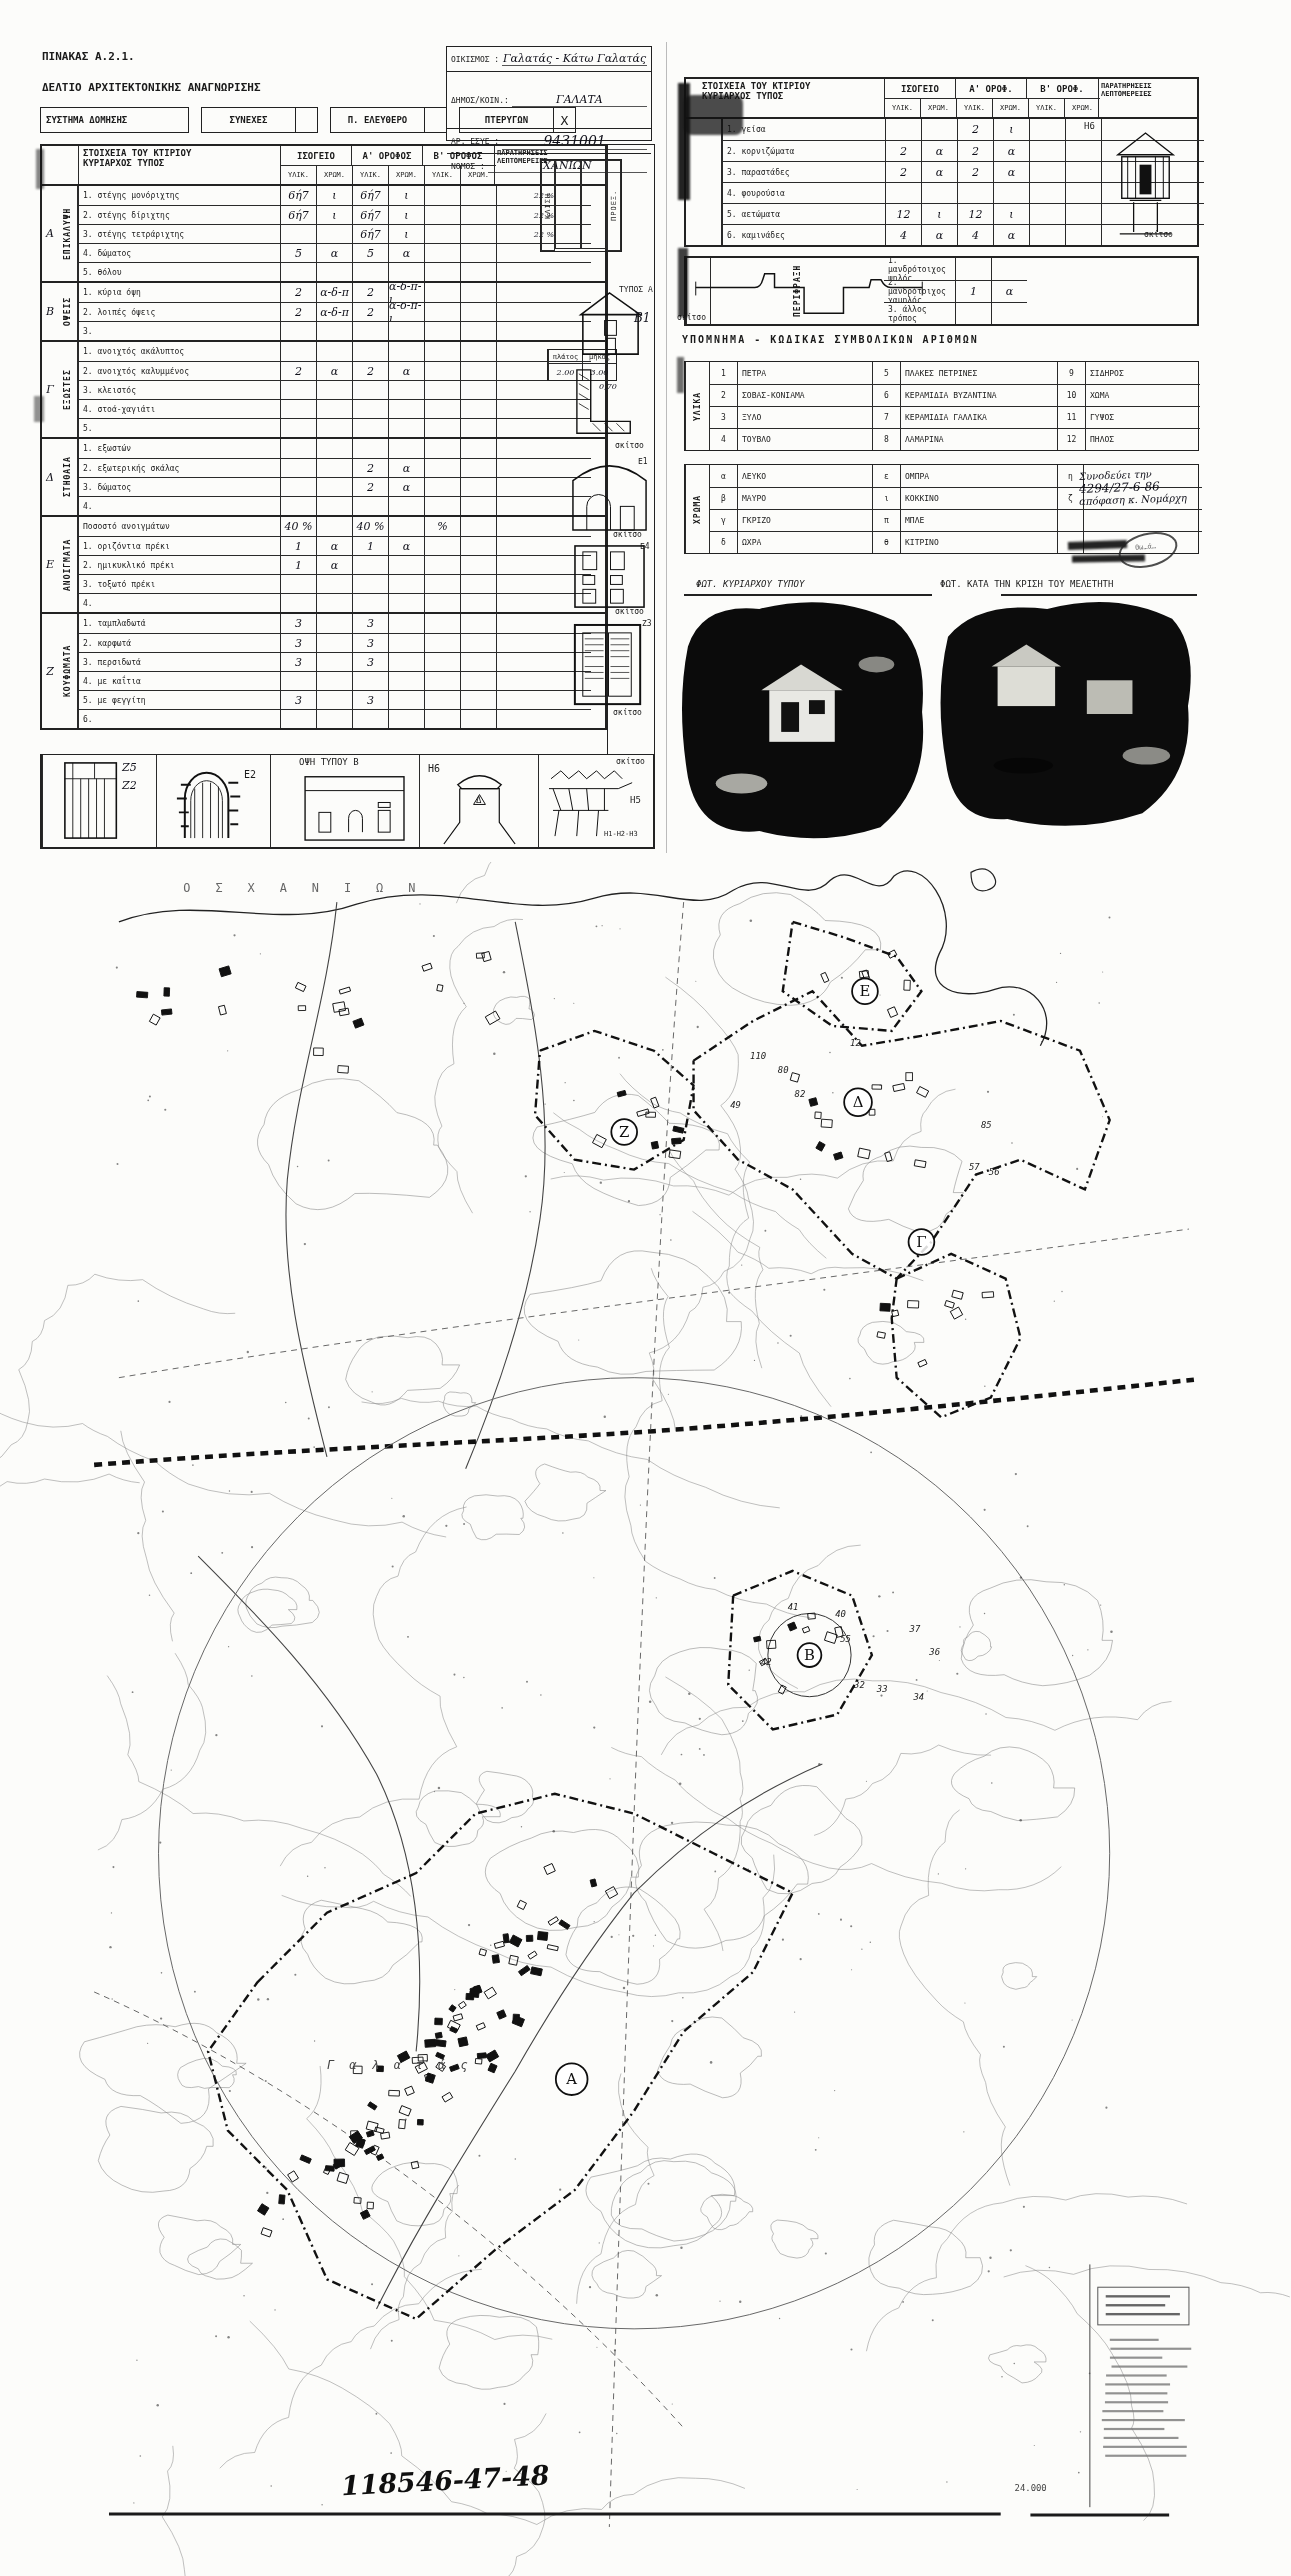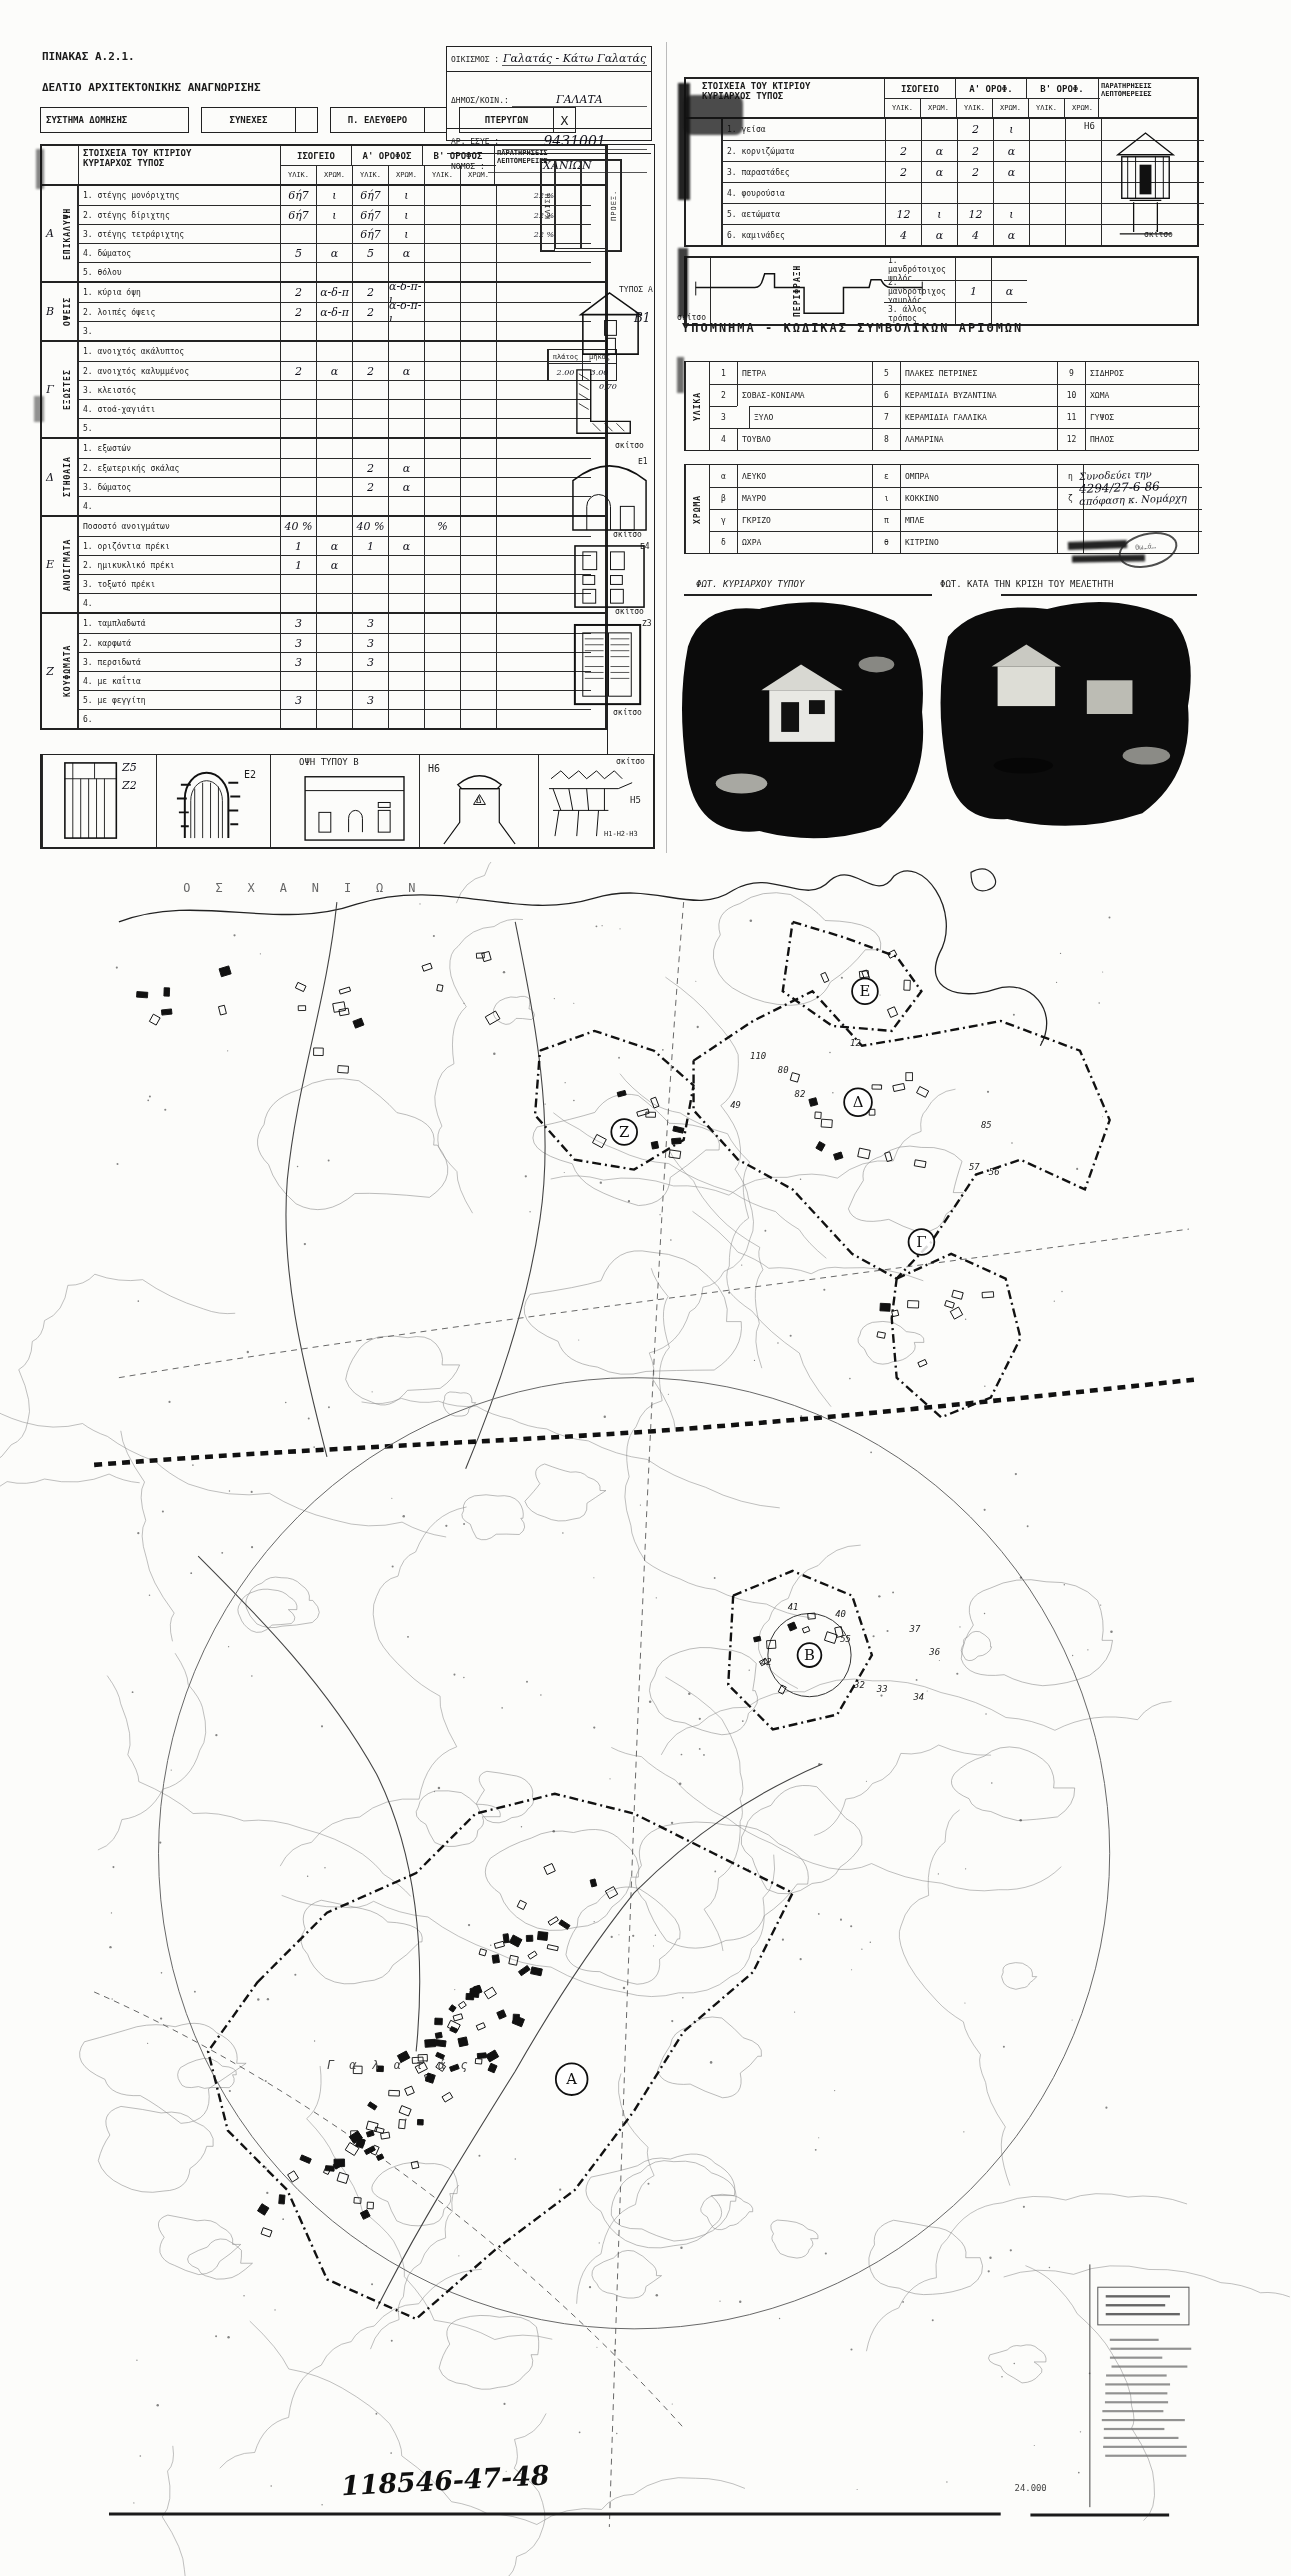--- a/index.html
+++ b/index.html
@@ -658,37 +658,37 @@
     </div>
     <div style="position: relative; border-left: 1px solid rgb(42, 42, 42); grid-row: 1 / span 3;">
       <svg width="244" height="65" viewBox="0 0 246 66">
         <path d="M8,30 h60 q6,0 8,-8 l2,-6 h10 v14 h30 v26 h40 v-26 h26 l2,-8 h10 q4,8 10,8 h32" fill="none" stroke="#111" stroke-width="1.5"></path>
         <path d="M8,24 v14 M238,24 v14" stroke="#111"></path>
       </svg>
       <div class="tw" style="position: absolute; right: 4px; bottom: 2px; font-size: 8px;">σκίτσο</div>
     </div>
   </div>
 
-<div class="abs tw hdr" style="left:682px;top:321px;font-size:12px;letter-spacing:2px;text-align:right;">ΥΠΟΜΝΗΜΑ - ΚΩΔΙΚΑΣ ΣΥΜΒΟΛΙΚΩΝ ΑΡΙΘΜΩΝ</div>
+<div class="abs tw hdr" style="left:682px;top:334px;font-size:10px;letter-spacing:2px;text-align:right;">ΥΠΟΜΝΗΜΑ - ΚΩΔΙΚΑΣ ΣΥΜΒΟΛΙΚΩΝ ΑΡΙΘΜΩΝ</div>
 <div class="abs" id="materials-table" style="left: 684px; top: 361px; display: grid; grid-template-columns: 24px 28px 135px 28px 157px 28px 115px; border: 1.5px solid rgb(34, 34, 34); box-sizing: border-box; width: 515px;">
     <div class="vtxt tw" style="grid-row: span 4; border-right: 1px solid rgb(42, 42, 42); display: flex; align-items: center; justify-content: center; font-weight: bold;">ΥΛΙΚΑ</div>
     <div class="cell tw sm" style="height: 22px; border-top: 0px;">1</div>
     <div class="cell lbl tw sm" style="height: 22px; border-top: 0px;">ΠΕΤΡΑ</div>
     <div class="cell tw sm" style="height: 22px; border-top: 0px;">5</div>
     <div class="cell lbl tw sm" style="height: 22px; border-top: 0px;">ΠΛΑΚΕΣ ΠΕΤΡΙΝΕΣ</div>
     <div class="cell tw sm" style="height: 22px; border-top: 0px;">9</div>
     <div class="cell lbl tw sm" style="height: 22px; border-top: 0px;">ΣΙΔΗΡΟΣ</div>
     <div class="cell tw sm" style="height: 22px;">2</div>
     <div class="cell lbl tw sm" style="height: 22px;">ΣΟΒΑΣ-ΚΟΝΙΑΜΑ</div>
     <div class="cell tw sm" style="height: 22px;">6</div>
     <div class="cell lbl tw sm" style="height: 22px;">ΚΕΡΑΜΙΔΙΑ ΒΥΖΑΝΤΙΝΑ</div>
     <div class="cell tw sm" style="height: 22px;">10</div>
     <div class="cell lbl tw sm" style="height: 22px;">ΧΩΜΑ</div>
     <div class="cell tw sm" style="height: 22px;">3</div>
-    <div class="cell lbl tw sm" style="height: 22px; margin-left: 12px;">ΞΥΛΟ</div>
+    <div class="cell lbl tw sm" style="height: 22px;">ΞΥΛΟ</div>
     <div class="cell tw sm" style="height: 22px;">7</div>
     <div class="cell lbl tw sm" style="height: 22px;">ΚΕΡΑΜΙΔΙΑ ΓΑΛΛΙΚΑ</div>
     <div class="cell tw sm" style="height: 22px;">11</div>
     <div class="cell lbl tw sm" style="height: 22px;">ΓΥΨΟΣ</div>
     <div class="cell tw sm" style="height: 22px;">4</div>
     <div class="cell lbl tw sm" style="height: 22px;">ΤΟΥΒΛΟ</div>
     <div class="cell tw sm" style="height: 22px;">8</div>
     <div class="cell lbl tw sm" style="height: 22px;">ΛΑΜΑΡΙΝΑ</div>
     <div class="cell tw sm" style="height: 22px;">12</div>
     <div class="cell lbl tw sm" style="height: 22px;">ΠΗΛΟΣ</div>

